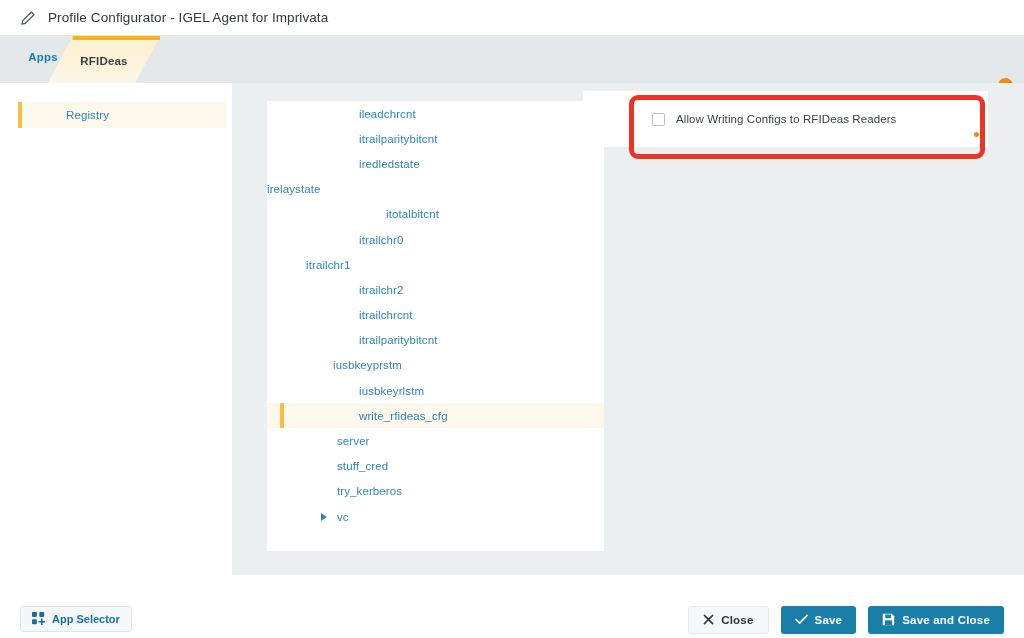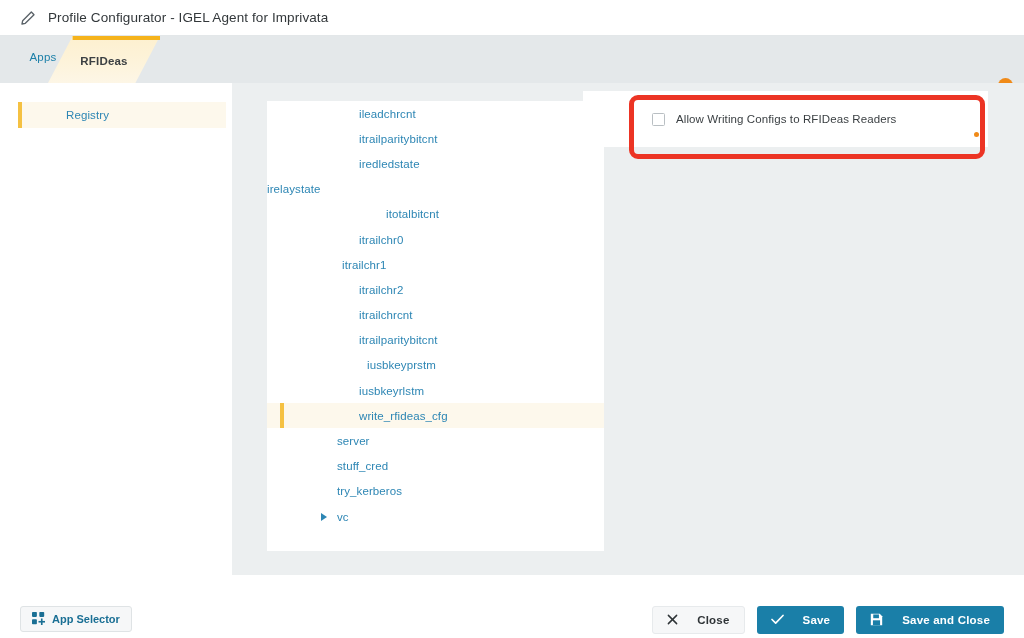--- a/index.html
+++ b/index.html
@@ -29,21 +29,21 @@
   }
 
   
   .tabbar {
     position: absolute; left: 0; top: 36px; width: 1024px; height: 47px;
     background: #e4e8ea;
   }
   .tab {
     position: absolute; top: 0; height: 41px;
     display: flex; align-items: center; justify-content: center;
-    font-size: 11.5px; font-weight: normal; letter-spacing: .2px;
+    font-size: 11.5px; font-weight: bold; letter-spacing: .2px;
   }
   .tab-apps { left: 14px; width: 58px; color: #1a7fa8; }
   .tab-system-wrap {
     position: absolute; left: 48px; top: 0; width: 112px; height: 47px;
     overflow: visible;
   }
   .tab-system-shape {
     position: absolute; left: 0; top: 0; width: 112px; height: 47px;
     background: linear-gradient(to bottom, #fdf0cf 0%, #fdf3da 55%, #fdf6e6 100%);
     clip-path: polygon(22% 0%, 100% 0%, 78% 100%, 0% 100%);
@@ -166,21 +166,21 @@
     display: flex; align-items: center; gap: 7px;
     background: #f6f7f8; border: 1px solid #dfe3e5; border-radius: 3px;
     font-size: 11px; font-weight: bold; color: #1a6f94; cursor: pointer;
   }
   .footer-right {
     position: absolute; right: 20px; top: 19px;
     display: flex; align-items: center; gap: 12px;
   }
   .btn {
     height: 28px; padding: 0 14px; border-radius: 3px; border: none;
-    display: flex; align-items: center; gap: 19px;
+    display: flex; align-items: center; gap: 7px;
     font-size: 11.5px; font-weight: bold; letter-spacing: .2px;
     cursor: pointer; font-family: "Liberation Sans", sans-serif;
   }
   .btn-close { background: #f6f7f8; color: #2f3437; border: 1px solid #e7eaec; }
   .btn-primary { background: #1a7fa8; color: #ffffff; }
   .btn svg { flex: none; }
 </style>
 </head>
 <body>
 
@@ -250,33 +250,33 @@
           <div class="tree-row">
             <span class="tlabel" style="">irelaystate</span>
           </div>
           <div class="tree-row">
             <span class="tlabel" style="padding-left: 119px;">itotalbitcnt</span>
           </div>
           <div class="tree-row">
             <span class="tlabel" style="padding-left: 92px;">itrailchr0</span>
           </div>
           <div class="tree-row">
-            <span class="tlabel" style="padding-left: 75px;">itrailchr1</span>
+            <span class="tlabel" style="padding-left: 39px;">itrailchr1</span>
           </div>
           <div class="tree-row">
             <span class="tlabel" style="padding-left: 92px;">itrailchr2</span>
           </div>
           <div class="tree-row">
             <span class="tlabel" style="padding-left: 92px;">itrailchrcnt</span>
           </div>
           <div class="tree-row">
             <span class="tlabel" style="padding-left: 92px;">itrailparitybitcnt</span>
           </div>
           <div class="tree-row">
-            <span class="tlabel" style="padding-left: 100px;">iusbkeyprstm</span>
+            <span class="tlabel" style="padding-left: 66px;">iusbkeyprstm</span>
           </div>
           <div class="tree-row">
             <span class="tlabel" style="padding-left: 92px;">iusbkeyrlstm</span>
           </div>
           <div class="tree-row selected">
             <span class="accent"></span>
             <span class="tlabel" style="padding-left: 92px;">write_rfideas_cfg</span>
           </div>
           <div class="tree-row">
             <span class="tlabel" style="padding-left: 70px;">server</span>

